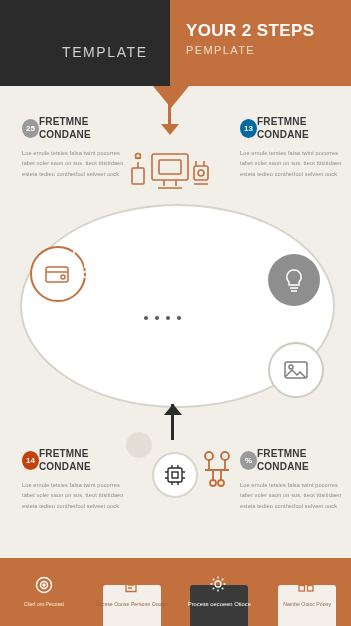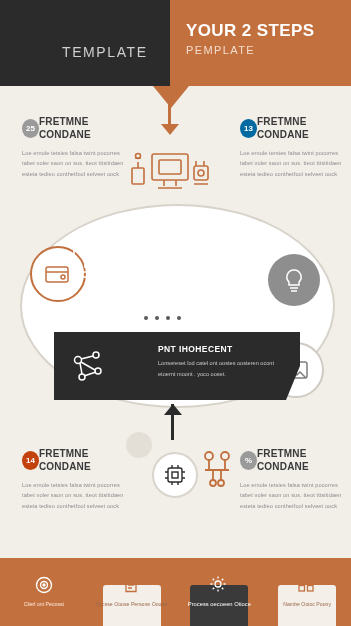--- a/index.html
+++ b/index.html
@@ -193,24 +193,20 @@
     </svg>
   </div>
 
   <div class="dots">
     <span></span>
     <span></span>
     <span></span>
     <span></span>
   </div>
 
-  <div class="banner-dark">
-    <div class="bd-title">PNT IHOHECENT</div>
-    <div class="bd-text">Lonsereset lod catel ont oostes oosteren ocont etoernt moont . yoco ooset.</div>
-  </div>
   <div class="ic-in-dark">
     <svg width="44" height="44" viewBox="0 0 44 44" fill="none" stroke="#ffffff" stroke-width="1.5">
       <circle cx="12" cy="14" r="3.5"></circle>
       <circle cx="30" cy="9" r="3"></circle>
       <circle cx="32" cy="25" r="3"></circle>
       <circle cx="16" cy="31" r="3"></circle>
       <path d="M15 13 l12 -3 M15 16 l14 8 M14 17 l2 11 M30 26 l-12 4"></path>
     </svg>
   </div>
 

